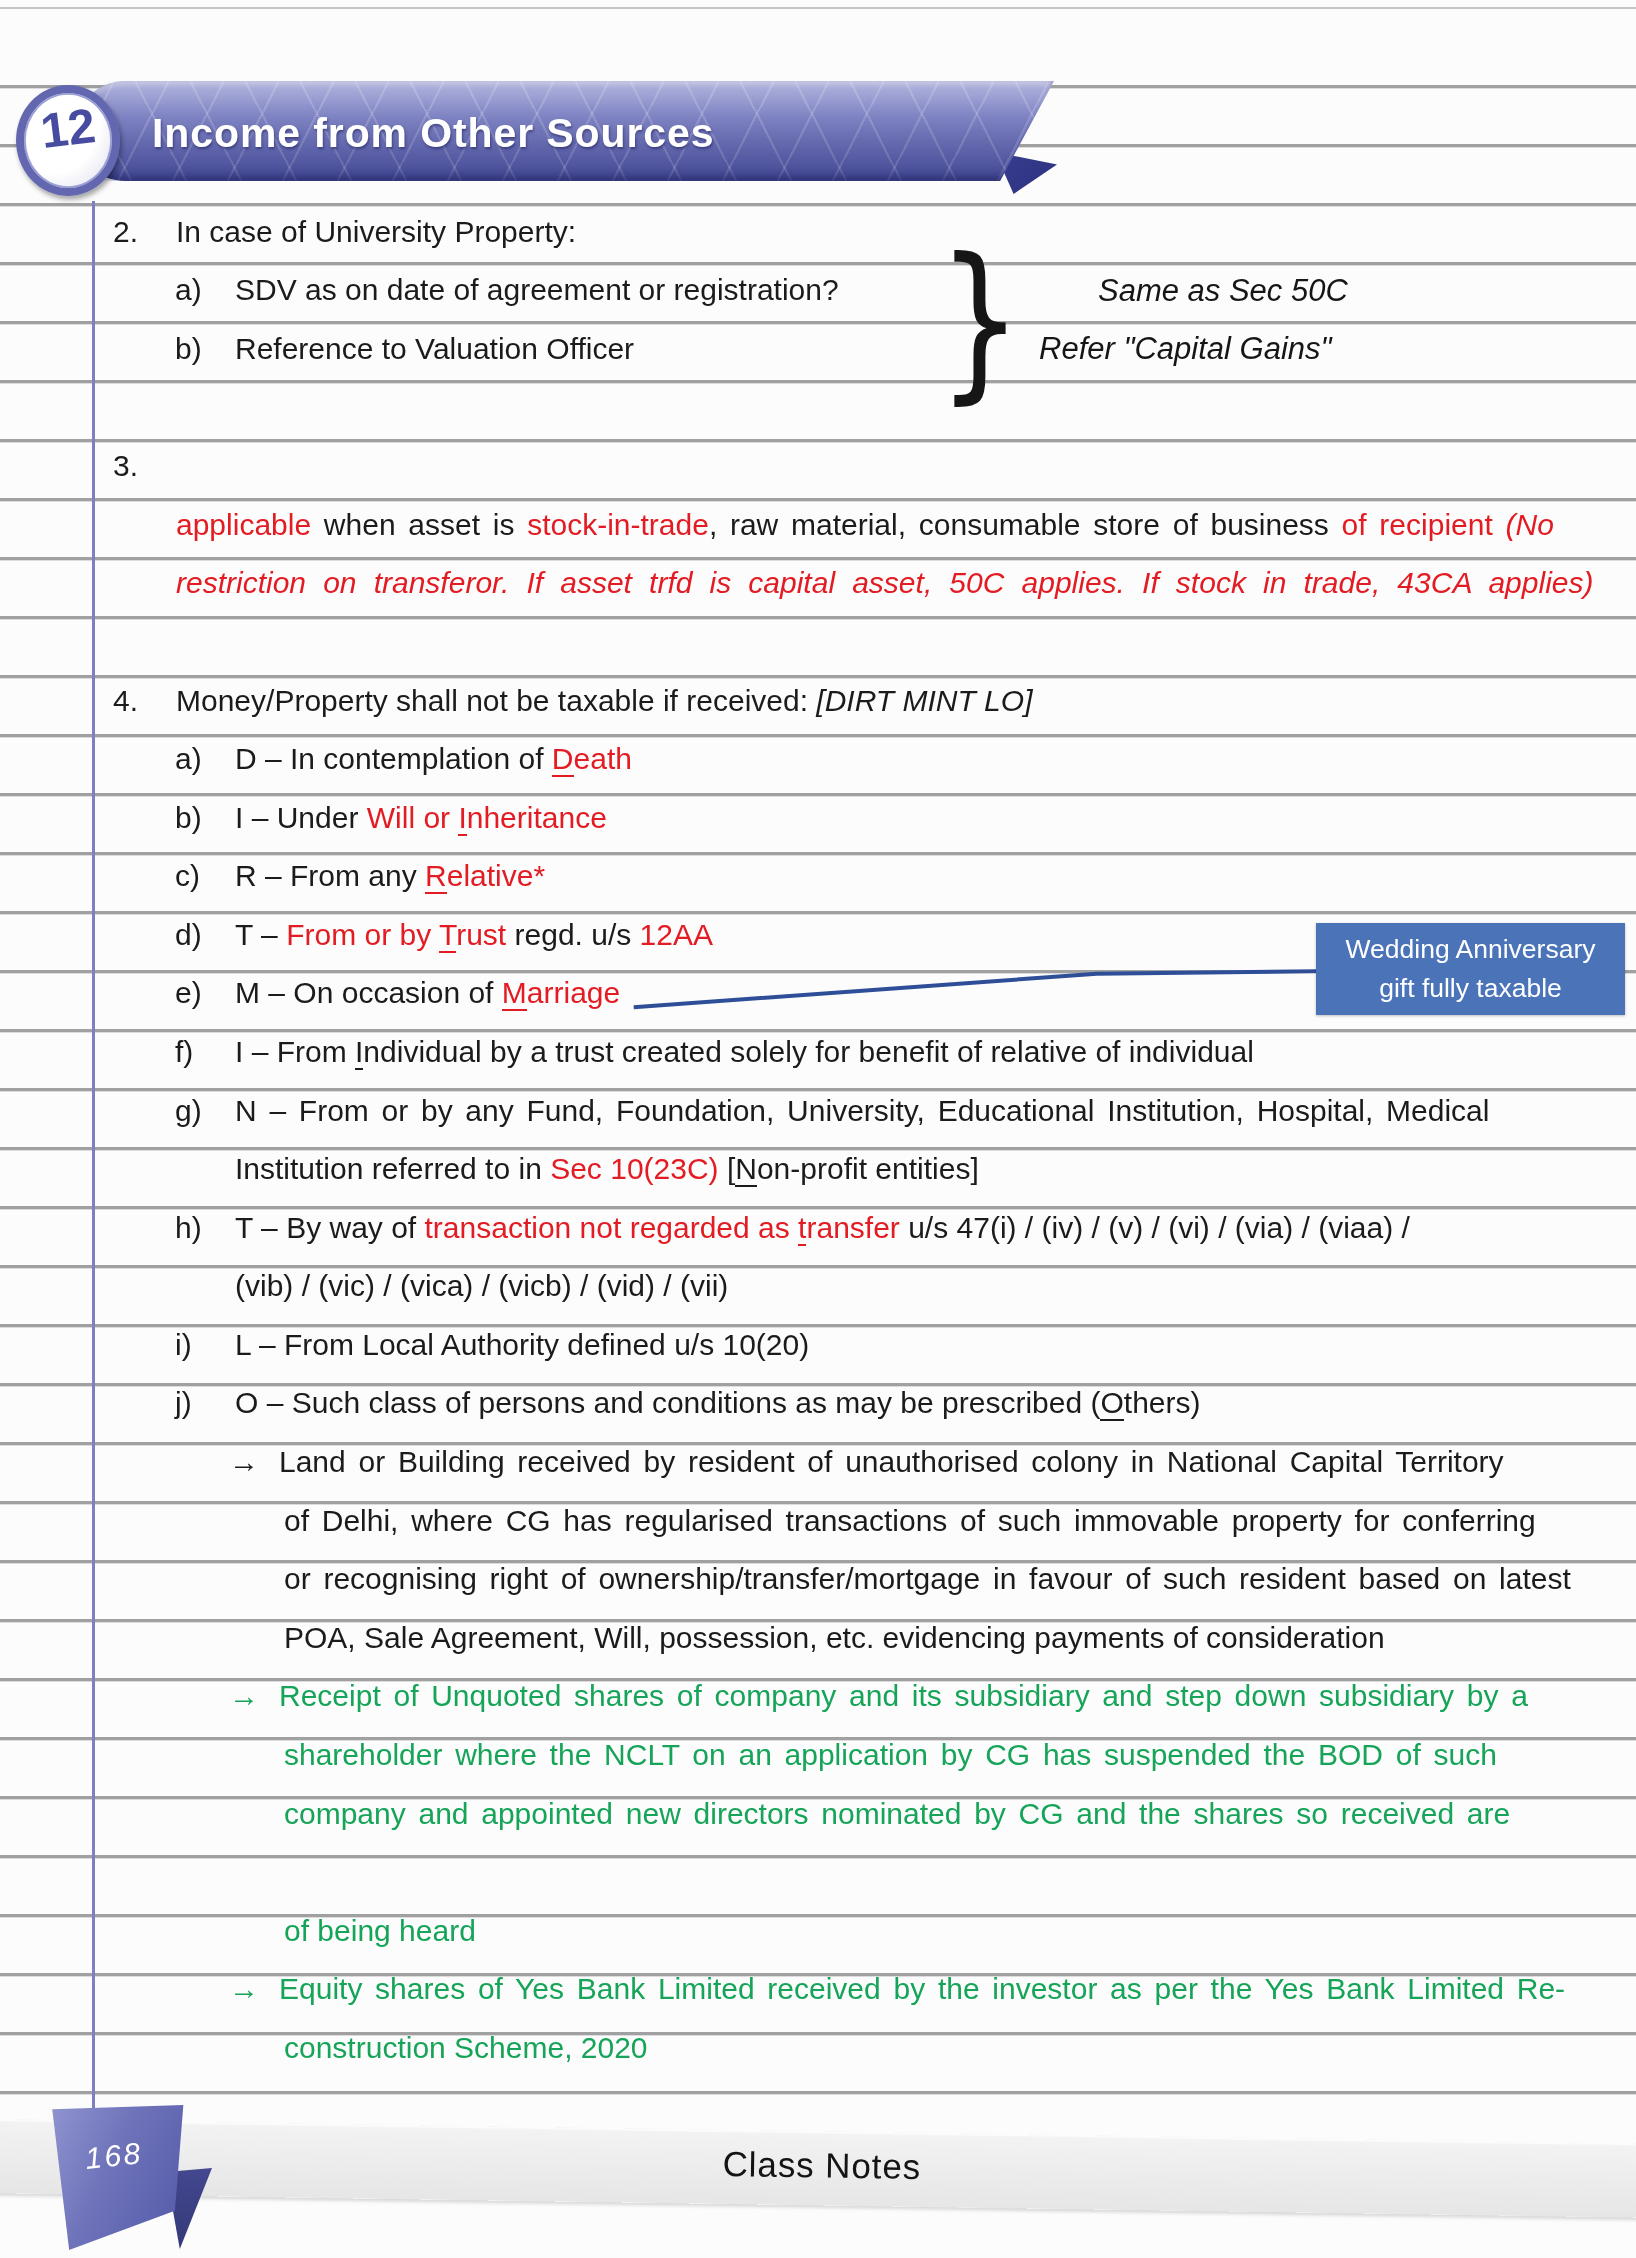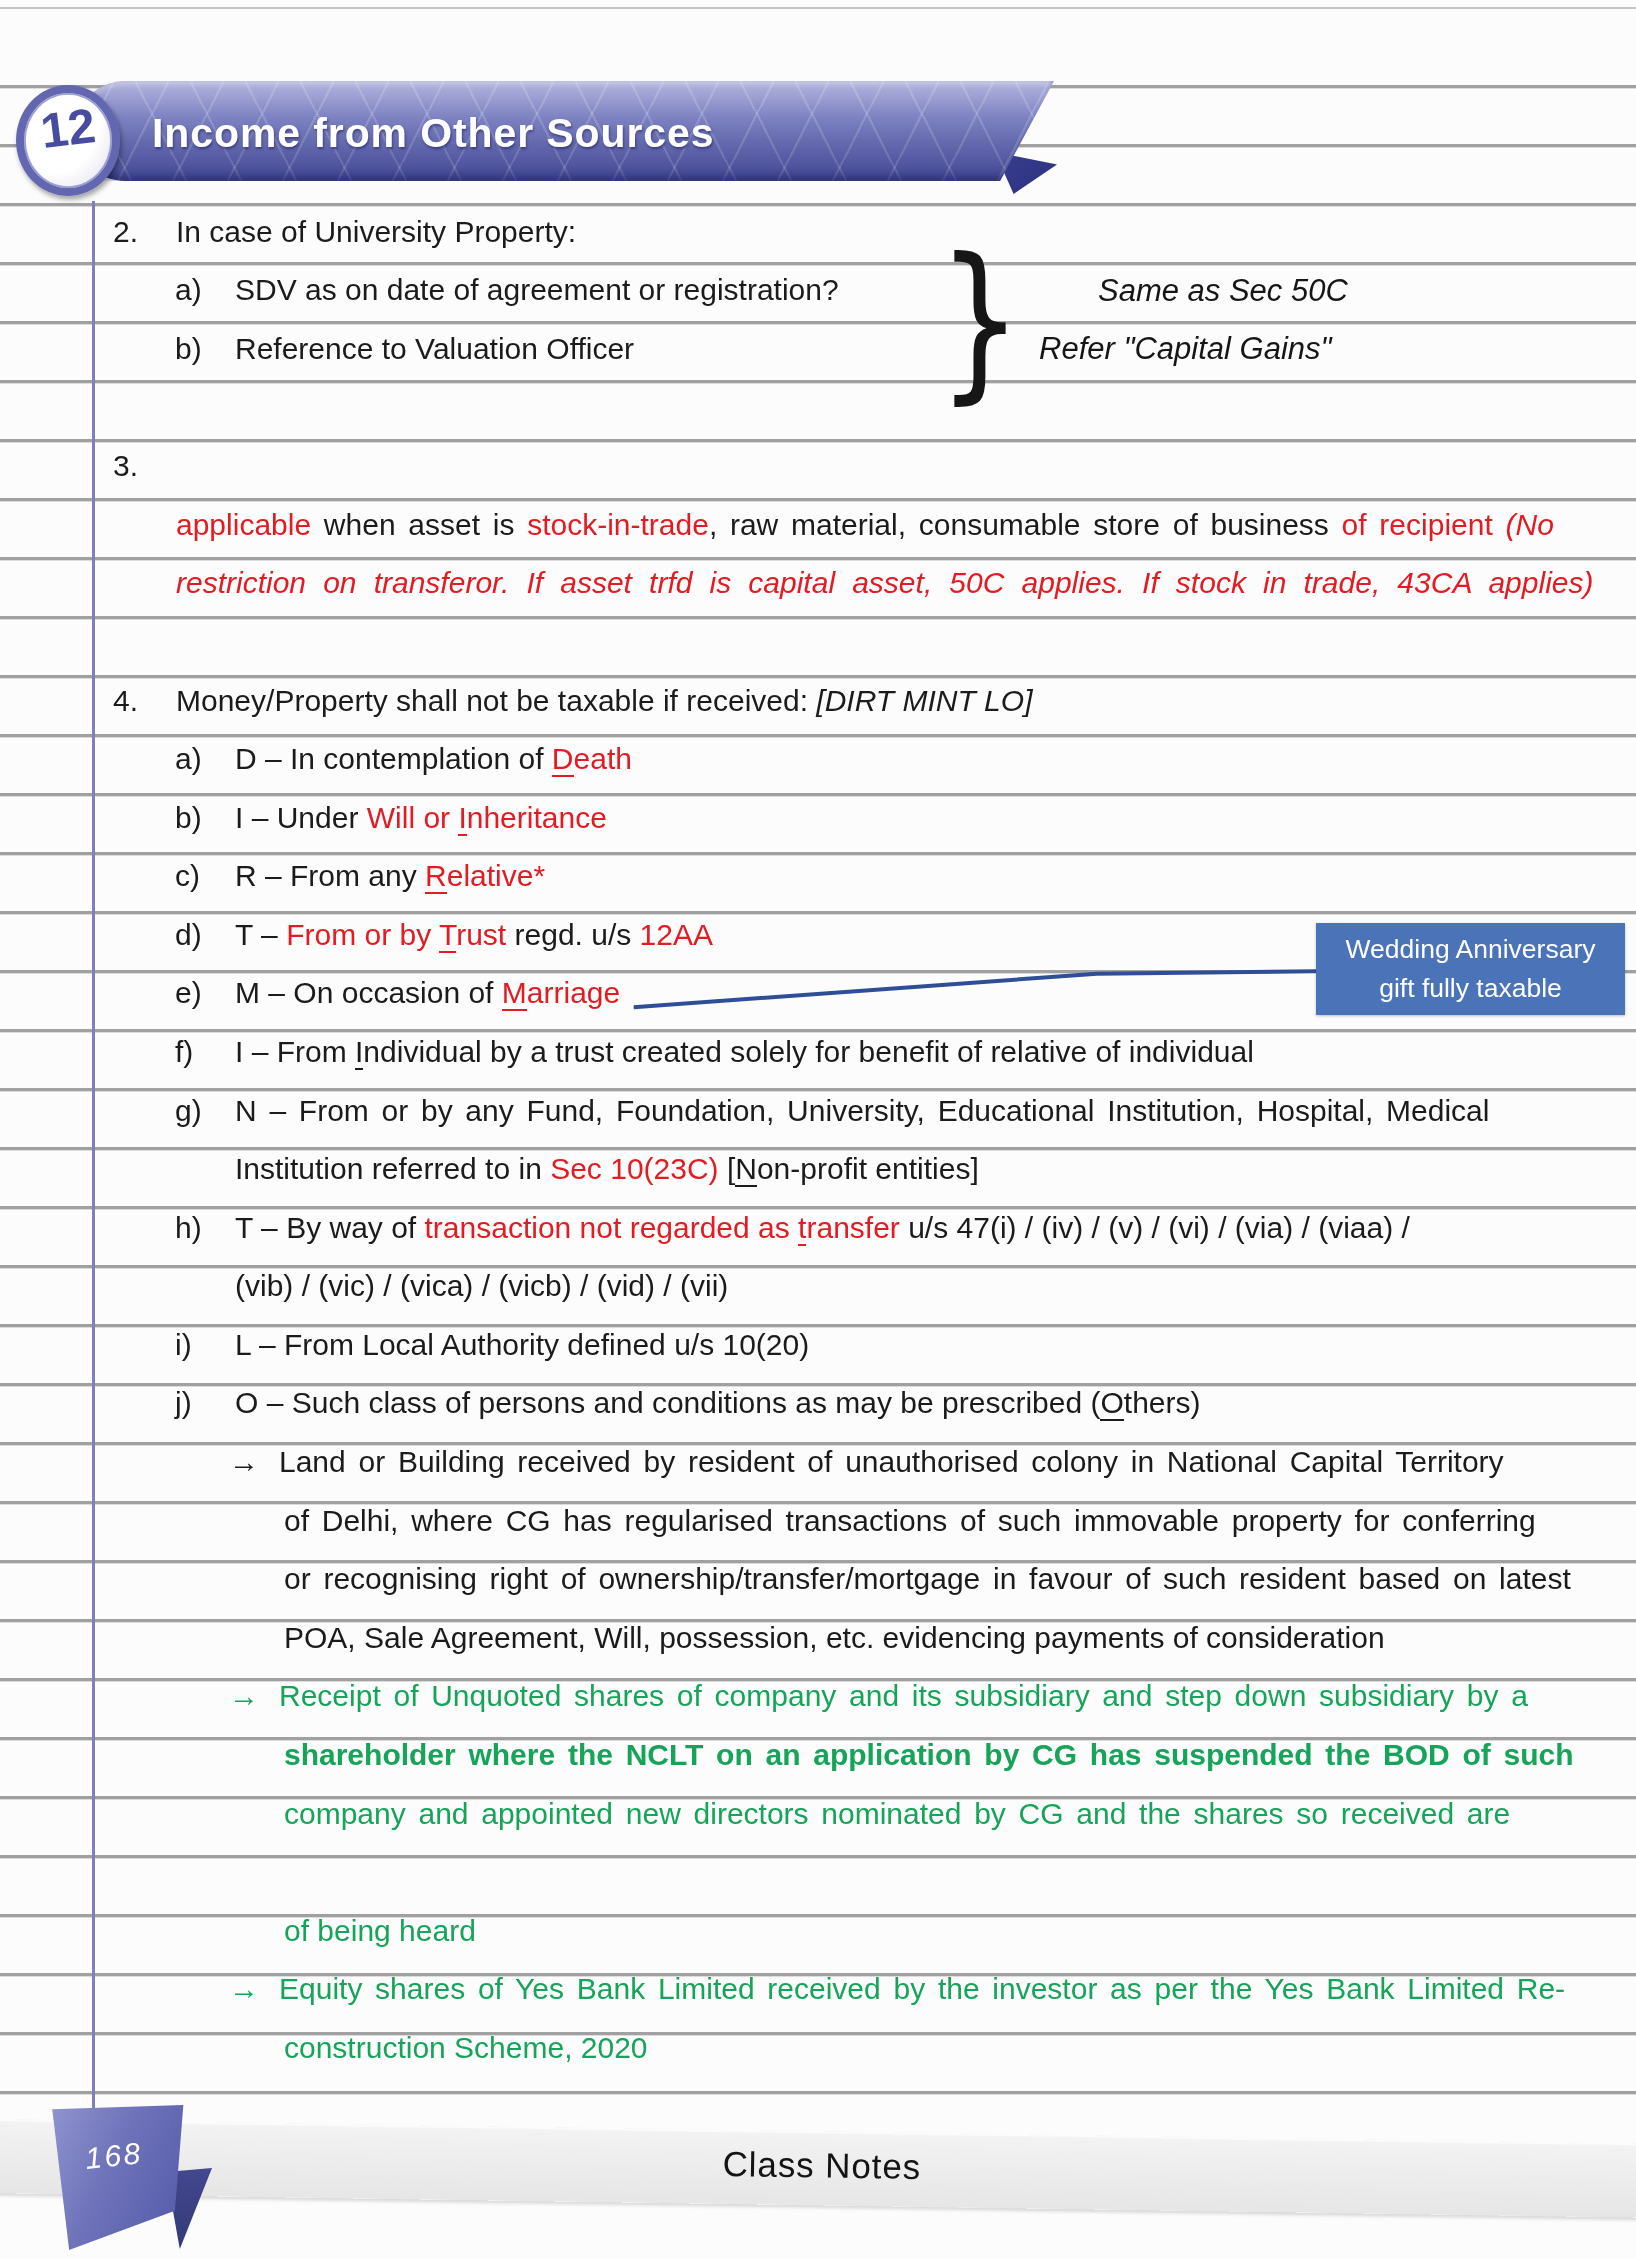--- a/index.html
+++ b/index.html
@@ -177,21 +177,21 @@
         <span class="segs" style="left: 284px;"><span class="c-black">or recognising right of ownership/transfer/mortgage in favour of such resident based on latest</span></span>
       </div>
       <div class="note-row" style="top: 1609px;">
         <span class="segs" style="left: 284px;"><span class="c-black">POA, Sale Agreement, Will, possession, etc. evidencing payments of consideration</span></span>
       </div>
       <div class="note-row sp1" style="top: 1667px;">
         <span class="marker c-green" style="left: 229px;">→</span>
         <span class="segs" style="left: 279px;"><span class="c-green">Receipt of Unquoted shares of company and its subsidiary and step down subsidiary by a</span></span>
       </div>
       <div class="note-row sp1" style="top: 1726px;">
-        <span class="segs" style="left: 284px; font-weight: bold;"><span class="c-green">shareholder where the NCLT on an application by CG has suspended the BOD of such</span></span>
+        <span class="segs" style="left: 284px;"><span class="c-green">shareholder where the NCLT on an application by CG has suspended the BOD of such</span></span>
       </div>
       <div class="note-row sp1" style="top: 1785px;">
         <span class="segs" style="left: 284px;"><span class="c-green">company and appointed new directors nominated by CG and the shares so received are</span></span>
       </div>
       <div class="note-row" style="top: 1902px;">
         <span class="segs" style="left: 284px;"><span class="c-green">of being heard</span></span>
       </div>
       <div class="note-row sp1" style="top: 1960px;">
         <span class="marker c-green" style="left: 229px;">→</span>
         <span class="segs" style="left: 279px; text-align: center;"><span class="c-green">Equity shares of Yes Bank Limited received by the investor as per the Yes Bank Limited Re-</span></span>

